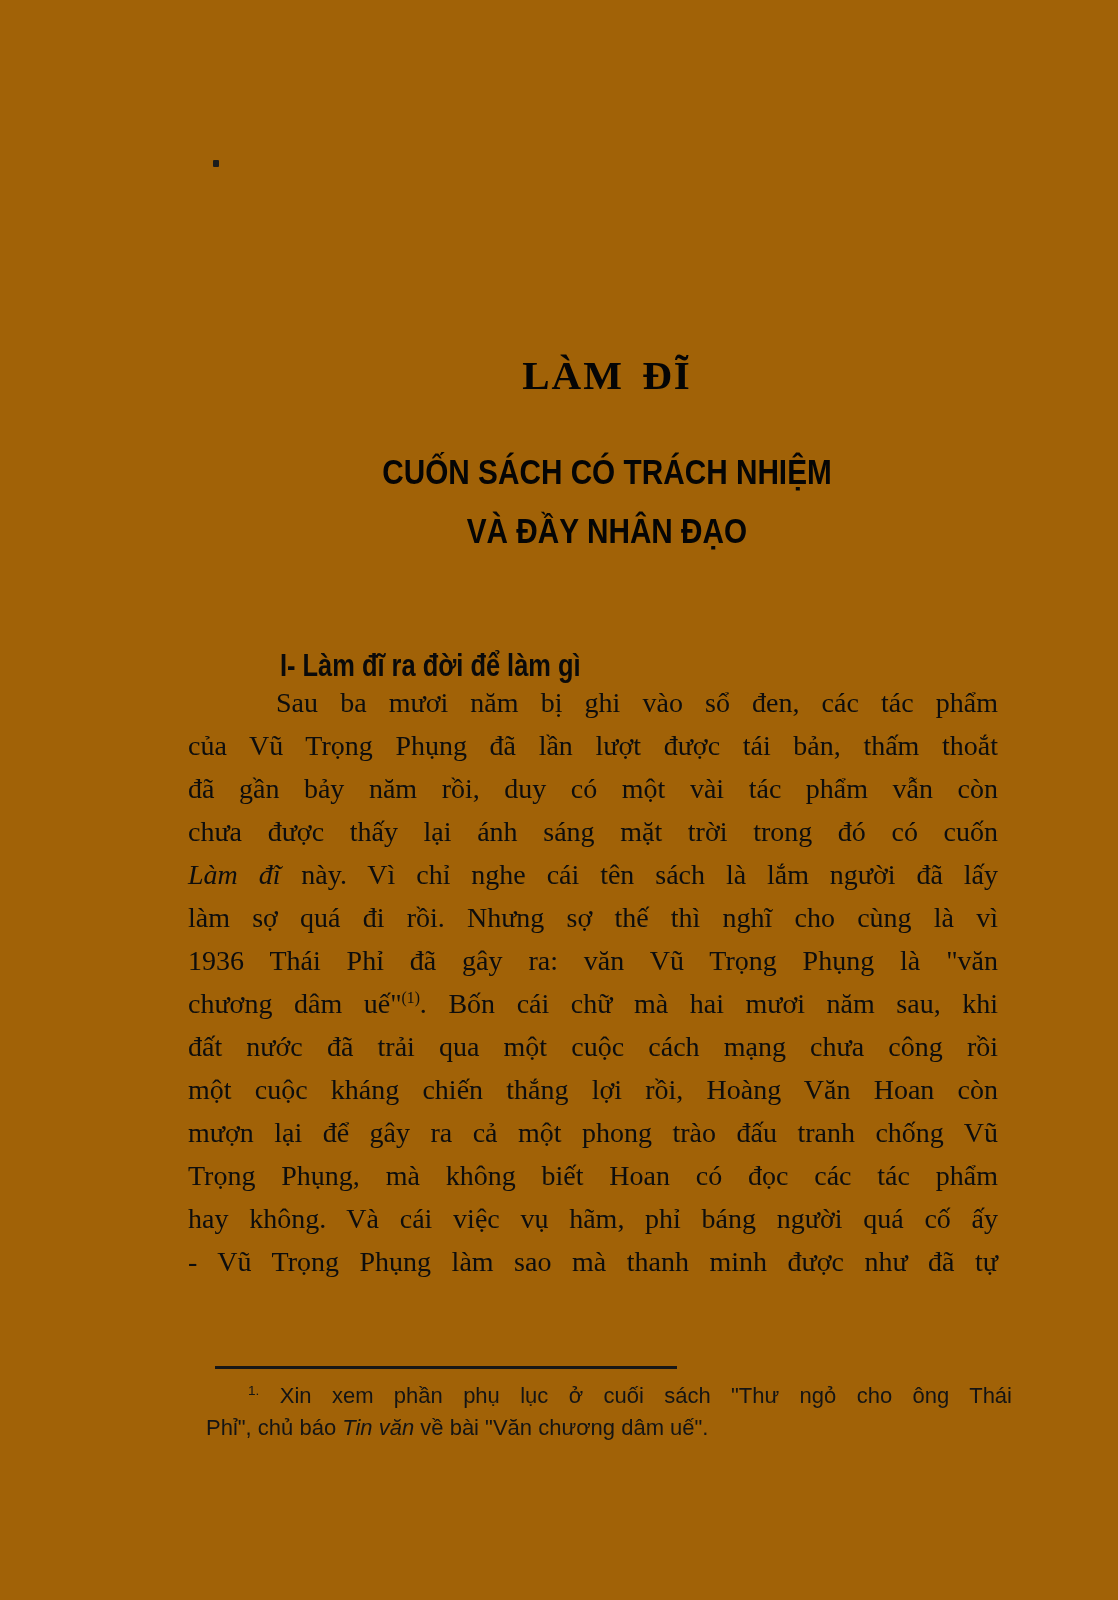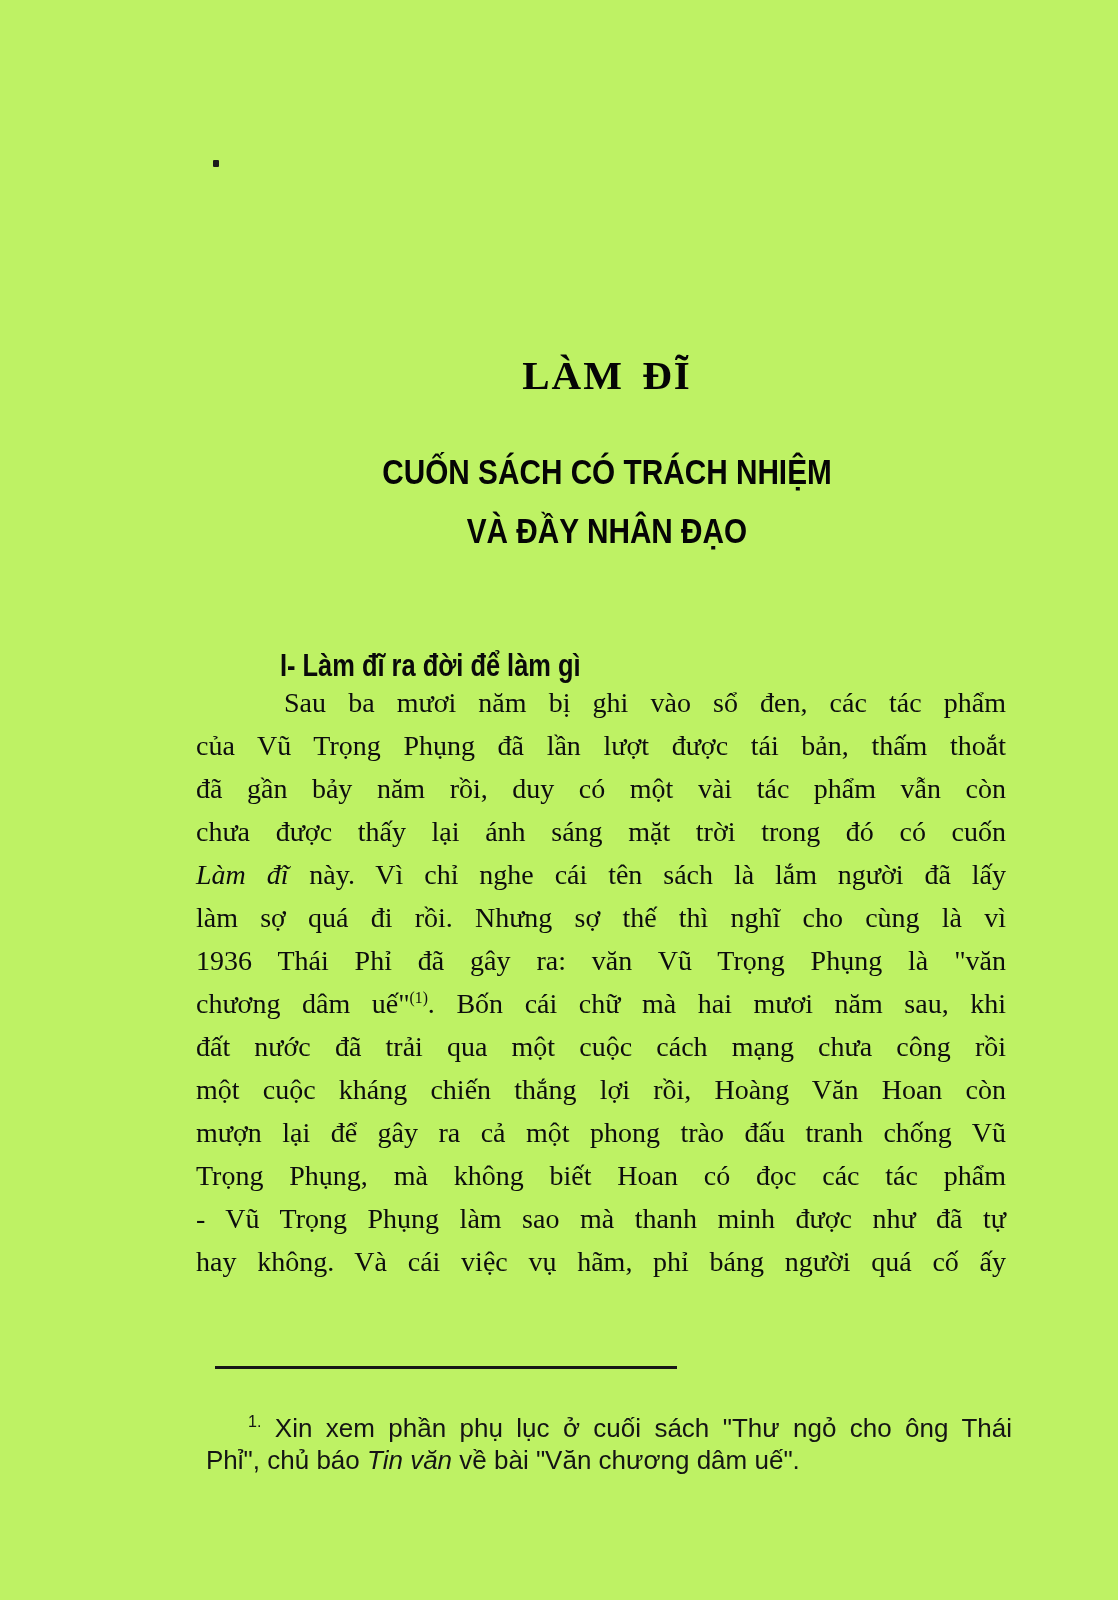--- a/index.html
+++ b/index.html
@@ -4,21 +4,21 @@
 <style>
   html, body { margin: 0; padding: 0; }
   body {
     width: 1118px; height: 1600px;
     background: #ffffff;
     position: relative;
     font-family: "Liberation Serif", "DejaVu Serif", serif;
     color: #0d0d0d;
     overflow: hidden;
   }
-  .page { position: absolute; inset: 0; background: #bef264; }
+  .page { position: absolute; inset: 0; background: #a16207; }
 
   .artifact-dot {
     position: absolute; left: 213px; top: 160px;
     width: 6px; height: 7px; background: #1c1c1c; border-radius: 1px;
   }
 
   .book-title {
     position: absolute; top: 324px; left: 202px; width: 810px;
     text-align: center;
     font-family: "Liberation Serif", "DejaVu Serif", serif;
@@ -38,21 +38,21 @@
 
   .section-heading {
     position: absolute; top: 621px; left: 280px;
     font-family: "Liberation Sans", "DejaVu Sans", sans-serif;
     font-weight: bold; font-size: 31px; line-height: 38px;
     white-space: nowrap; color: #0a0a0a;
     transform: scaleX(0.82); transform-origin: 0 0;
   }
 
   .body-paragraph {
-    position: absolute; top: 681px; left: 196px; width: 810px;
+    position: absolute; top: 681px; left: 188px; width: 810px;
     font-size: 28px; color: #0d0d0d;
   }
   .bline {
     height: 43px; line-height: 43px;
     text-align: justify; text-align-last: justify;
     overflow: visible;
   }
   .bline.first { padding-left: 88px; }
 
   sup {
@@ -61,21 +61,21 @@
   .it { font-style: italic; }
 
   .footnote-separator {
     position: absolute; top: 1366px; left: 215px;
     width: 462px; height: 3px; background: #171717;
   }
 
   .footnote {
     position: absolute; top: 1380px; left: 206px; width: 806px;
     font-family: "Liberation Sans", "DejaVu Sans", sans-serif;
-    font-size: 26px; color: #141414; margin-top: 32px;
+    font-size: 22px; color: #141414;
   }
   .fline {
     line-height: 32px;
     text-align: justify; text-align-last: justify;
   }
   .fline.first { text-indent: 42px; }
   .footnote .fline:last-child { text-align: left; text-align-last: left; }
   .footnote sup { font-size: 0.62em; }
 </style>
 </head>
@@ -100,22 +100,22 @@
       <div class="bline"><span>đã gần bảy năm rồi, duy có một vài tác phẩm vẫn còn</span></div>
       <div class="bline"><span>chưa được thấy lại ánh sáng mặt trời trong đó có cuốn</span></div>
       <div class="bline"><span class="it">Làm đĩ</span><span> này. Vì chỉ nghe cái tên sách là lắm người đã lấy</span></div>
       <div class="bline"><span>làm sợ quá đi rồi. Nhưng sợ thế thì nghĩ cho cùng là vì</span></div>
       <div class="bline"><span>1936 Thái Phỉ đã gây ra: văn Vũ Trọng Phụng là "văn</span></div>
       <div class="bline"><span>chương dâm uế"</span><sup>(1)</sup><span>. Bốn cái chữ mà hai mươi năm sau, khi</span></div>
       <div class="bline"><span>đất nước đã trải qua một cuộc cách mạng chưa công rồi</span></div>
       <div class="bline"><span>một cuộc kháng chiến thắng lợi rồi, Hoàng Văn Hoan còn</span></div>
       <div class="bline"><span>mượn lại để gây ra cả một phong trào đấu tranh chống Vũ</span></div>
       <div class="bline"><span>Trọng Phụng, mà không biết Hoan có đọc các tác phẩm</span></div>
+      <div class="bline"><span>hay không. Và cái việc vụ hãm, phỉ báng người quá cố ấy</span></div>
       <div class="bline"><span>- Vũ Trọng Phụng làm sao mà thanh minh được như đã tự</span></div>
-      <div class="bline"><span>hay không. Và cái việc vụ hãm, phỉ báng người quá cố ấy</span></div>
     </div>
 
   <div class="footnote-separator"></div>
 
   <div class="footnote">
       <div class="fline first"><sup>1.</sup><span> Xin xem phần phụ lục ở cuối sách "Thư ngỏ cho ông Thái</span></div>
       <div class="fline"><span>Phỉ", chủ báo </span><span class="it">Tin văn</span><span> về bài "Văn chương dâm uế".</span></div>
     </div>
 
 </div>

